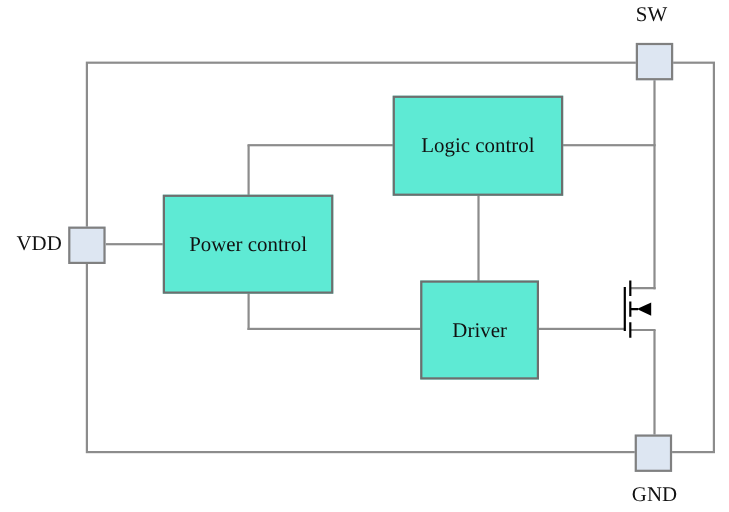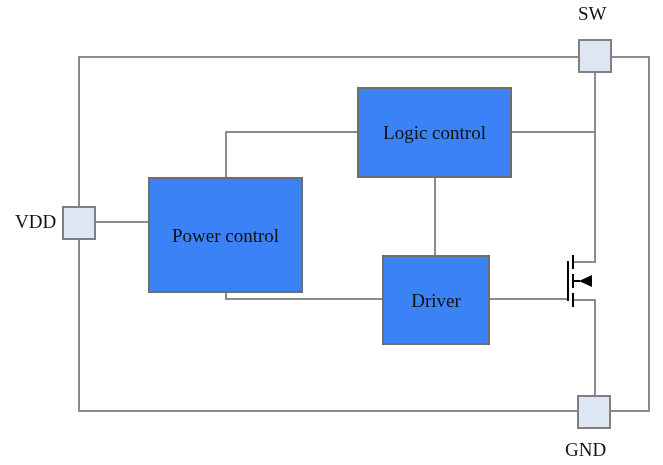--- a/index.html
+++ b/index.html
@@ -15,40 +15,40 @@
   .outer-rect{
     position:absolute;left:78px;top:56px;width:572px;height:356px;
     border:2px solid #8c8c8c;box-sizing:border-box;background:transparent;
   }
   
   .wire{position:absolute;background:#8c8c8c;}
   .wire.h{height:2px;}
   .wire.v{width:2px;}
   
   .block{
-    position:absolute;background:#3b82f6;border:2px solid #6e6e6e;box-sizing:border-box;
+    position:absolute;background:#5eead4;border:2px solid #6e6e6e;box-sizing:border-box;
     display:flex;align-items:center;justify-content:center;
     font-size:19px;line-height:1;white-space:nowrap;
   }
-  .block-power{left:148px;top:177px;width:155px;height:116px;}
+  .block-power{left:148px;top:177px;width:155px;height:90px;}
   .block-logic{left:357px;top:87px;width:155px;height:91px;}
   .block-driver{left:382px;top:255px;width:108px;height:90px;}
   
   .pad{
     position:absolute;width:34px;height:34px;box-sizing:border-box;
     background:#dde6f2;border:2px solid #808080;
   }
   .pad-vdd{left:62px;top:206px;}
   .pad-sw{left:578px;top:39px;}
   .pad-gnd{left:577px;top:395px;}
   
   .pin-label{position:absolute;font-size:19px;line-height:1;white-space:nowrap;}
   .label-vdd{left:15px;top:212px;}
   .label-sw{left:578px;top:4px;width:36px;text-align:left;}
-  .label-gnd{left:565px;top:440px;width:60px;text-align:left;}
+  .label-gnd{left:565px;top:440px;width:60px;text-align:center;}
   
   .mosfet{position:absolute;left:555px;top:248px;width:45px;height:65px;}
 </style>
 </head>
 <body>
 
 <div class="canvas">
 
   <div class="outer-rect"></div>
 

